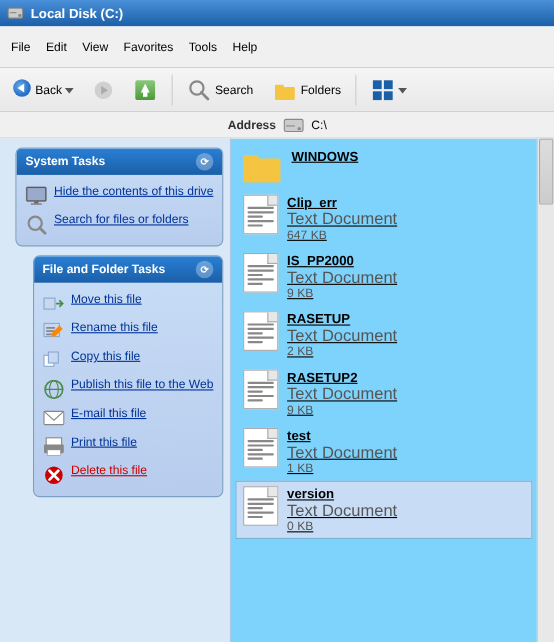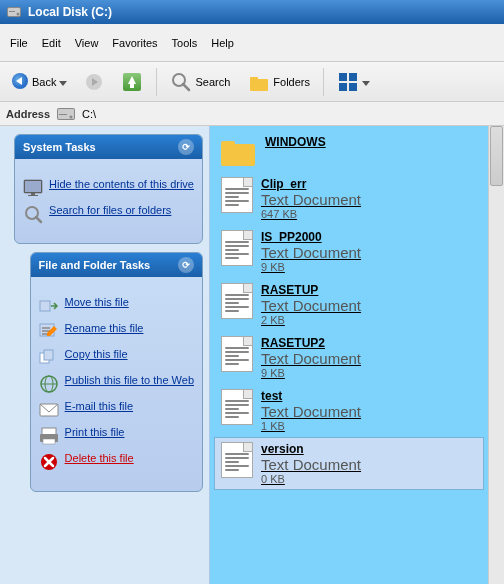--- a/index.html
+++ b/index.html
@@ -73,20 +73,21 @@
     
     .address-bar {
       background: #f0f0f0;
       border-bottom: 1px solid #ccc;
       display: flex;
       align-items: center;
       padding: 2px 6px;
       height: 24px;
       gap: 6px;
       font-size: 11px;
+      justify-content: center;
     }
     .address-label { font-weight: bold; color: #333; }
 
     
     .main-area {
       display: flex;
       height: calc(584px - 24px - 22px - 40px - 24px);
       background: #fff;
     }
 
@@ -125,21 +126,21 @@
       background: rgba(255,255,255,0.3);
       border-radius: 50%;
       display: flex;
       align-items: center;
       justify-content: center;
       cursor: pointer;
       font-size: 9px;
       color: white;
     }
     .task-panel-body {
-      padding: 18px 6px;
+      padding: 8px 6px;
       display: flex;
       flex-direction: column;
       gap: 4px;
     }
     .task-item {
       display: flex;
       align-items: flex-start;
       gap: 6px;
       cursor: pointer;
       color: #003399;

